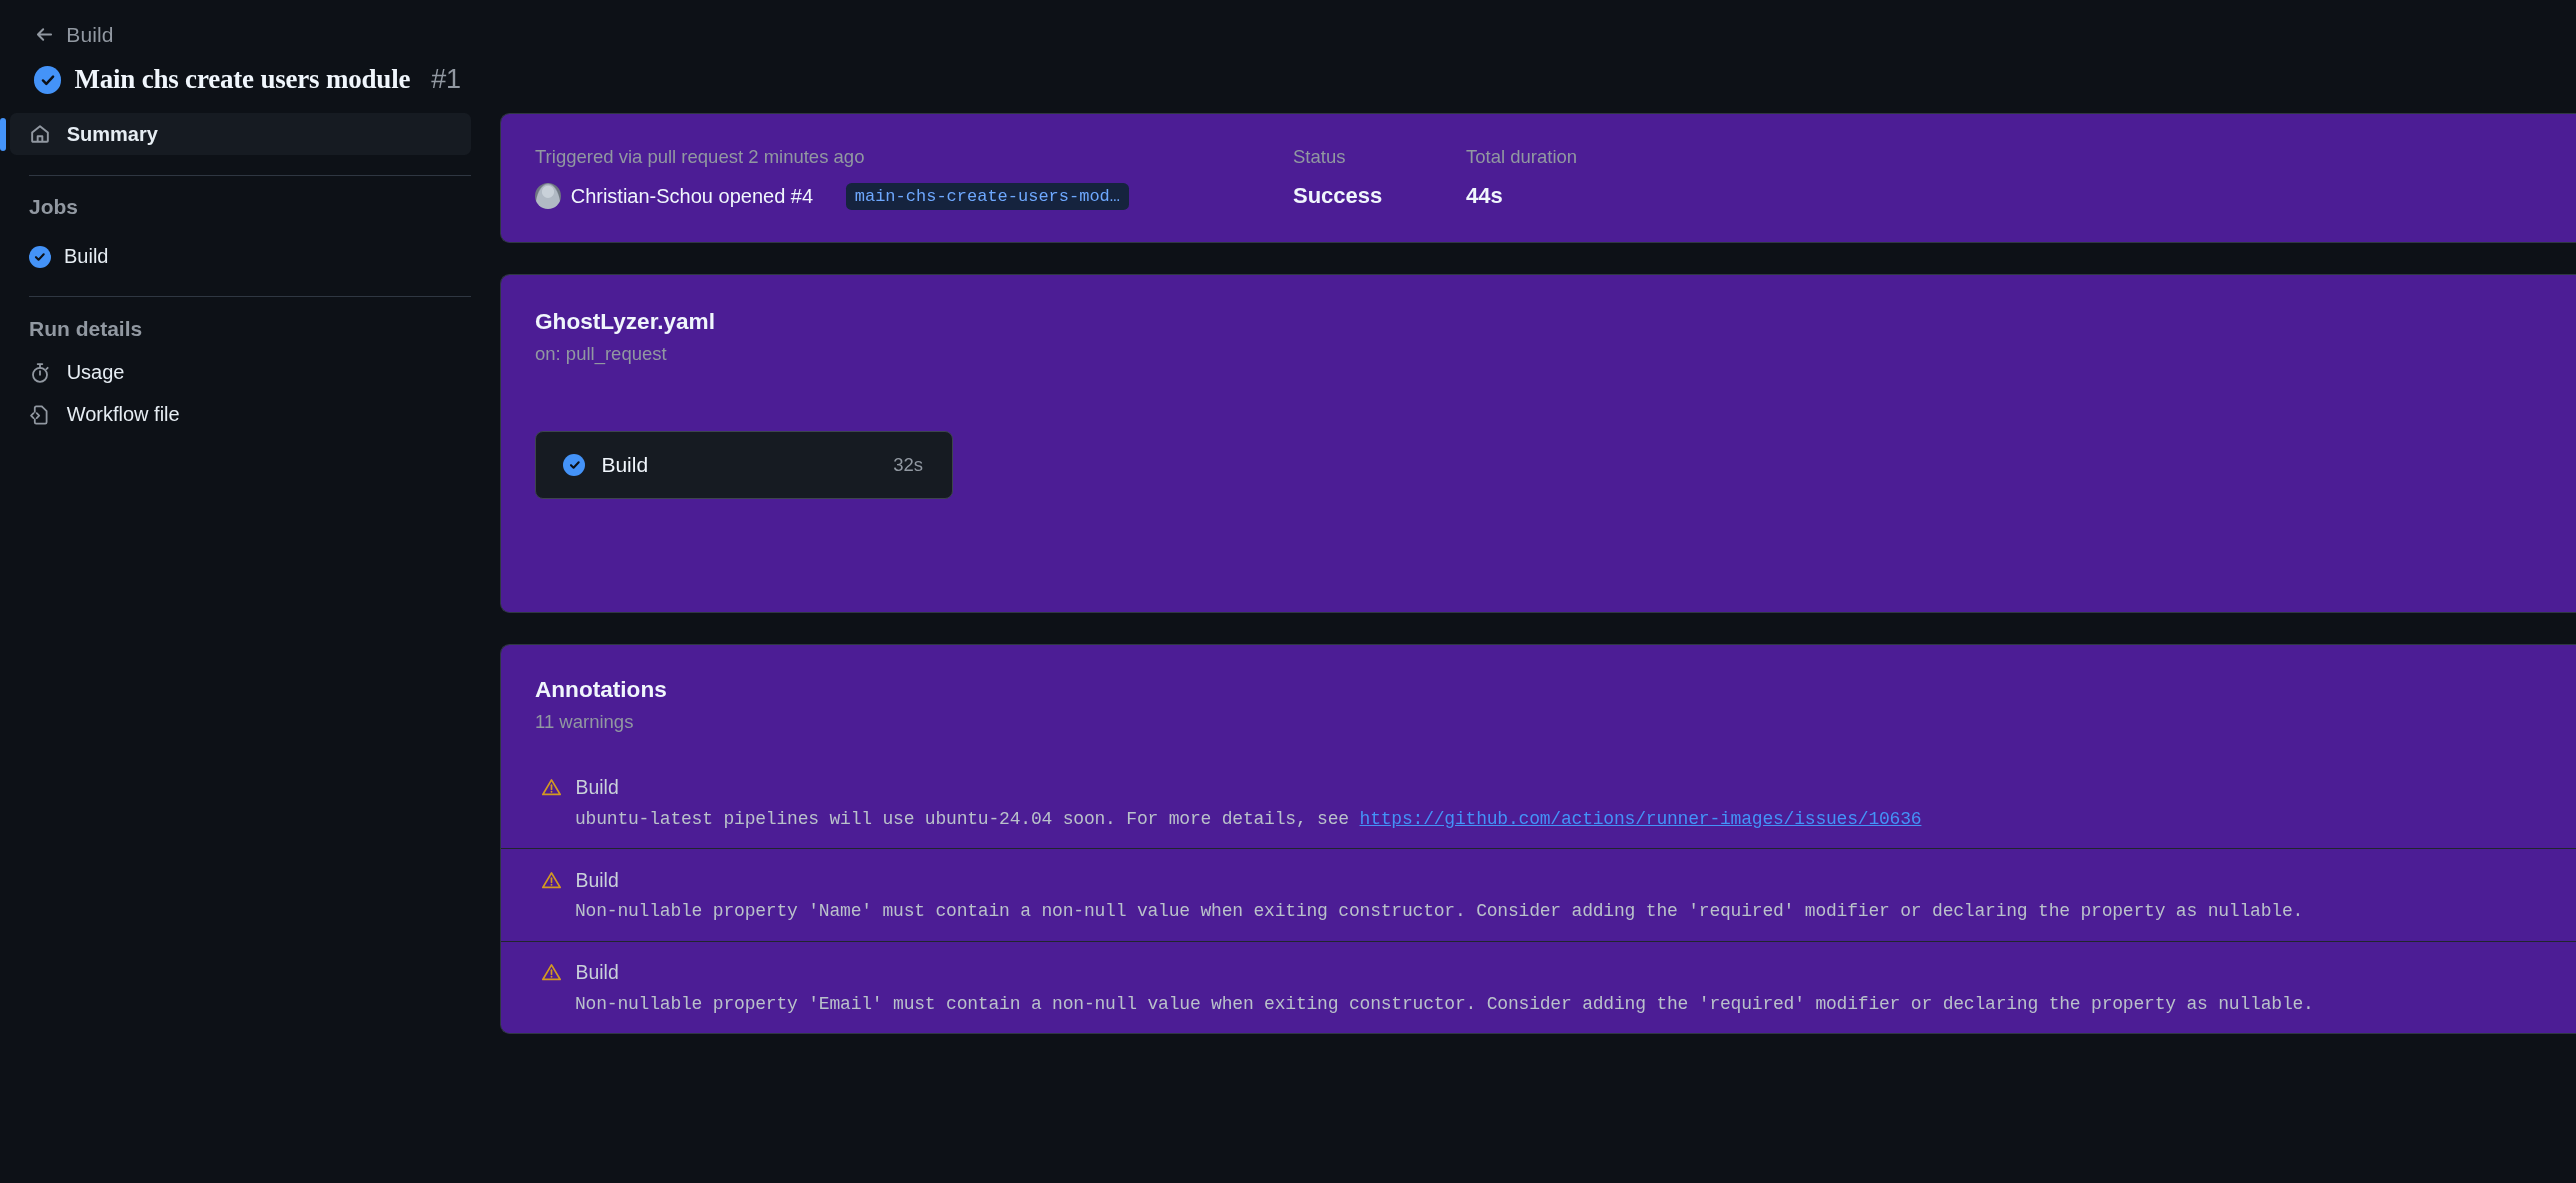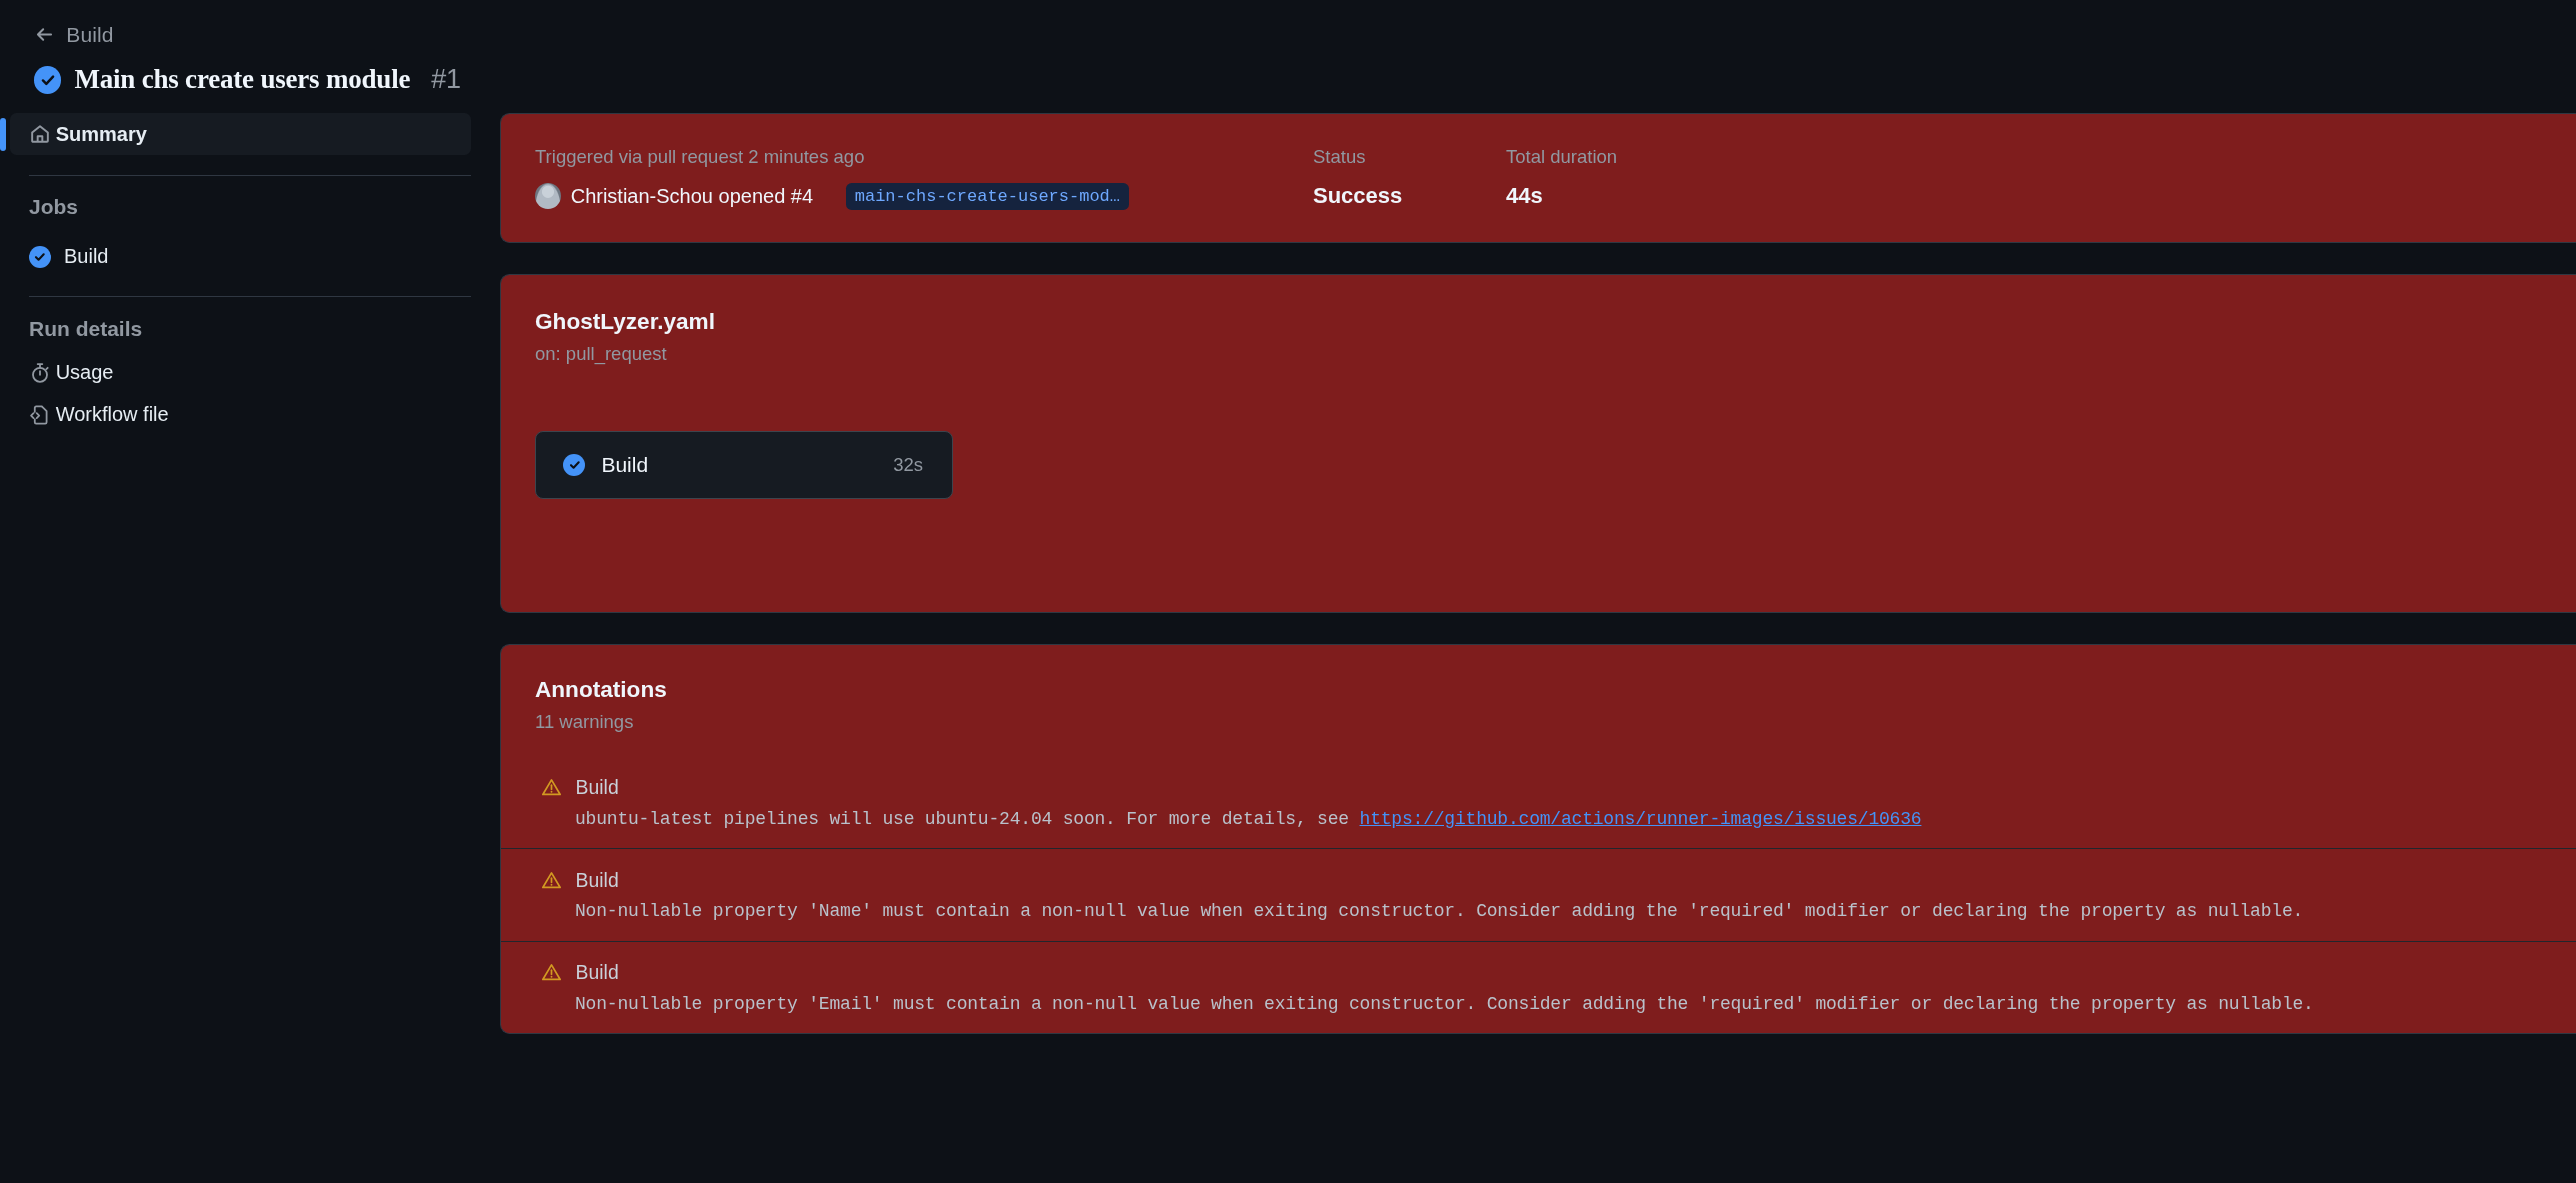--- a/index.html
+++ b/index.html
@@ -90,21 +90,21 @@
   .sidebar {
     width: 500px;
     flex: 0 0 500px;
     padding-left: 0;
   }
 
   .nav-item {
     position: relative;
     display: flex;
     align-items: center;
-    gap: 4px;
+    gap: 15px;
     height: 42px;
     margin: 0 29px 0 9.7px;
     padding-left: 19.4px;
     border-radius: 6.5px;
     font-size: 20px;
     color: #e6edf3;
   }
 
   .nav-item.selected {
     background: #161b22;
@@ -171,27 +171,26 @@
   .spacer-14 { height: 11.3px; }
 
   
   .main-col {
     flex: 1 1 auto;
     min-width: 0;
     padding-right: 0;
   }
 
   .card {
-    background: #7f1d1d;
+    background: #4c1d95;
     border: 0.8px solid #2f3742;
     border-right: none;
     border-radius: 9.7px 0 0 9.7px;
     margin-bottom: 31px;
     overflow: hidden;
-    gap: 20px;
   }
 
   
   .summary-card {
     padding: 32px 0 32px 34px;
     display: flex;
     align-items: flex-start;
   }
 
   .trigger-block { width: 758px; flex: 0 0 758px; }

